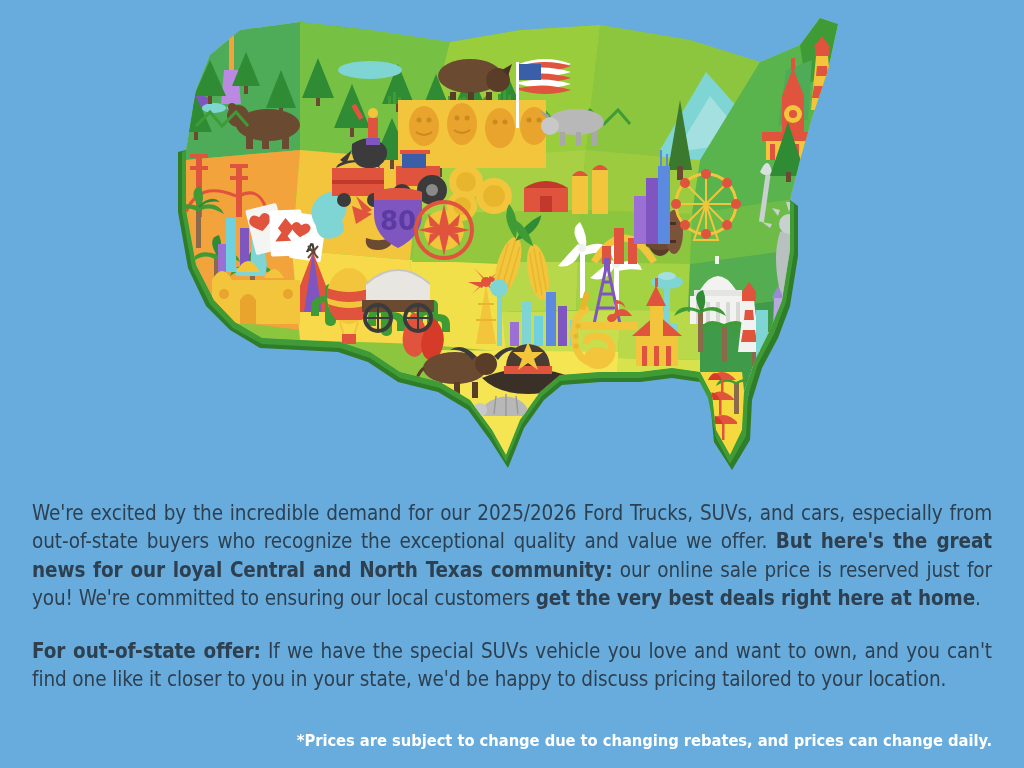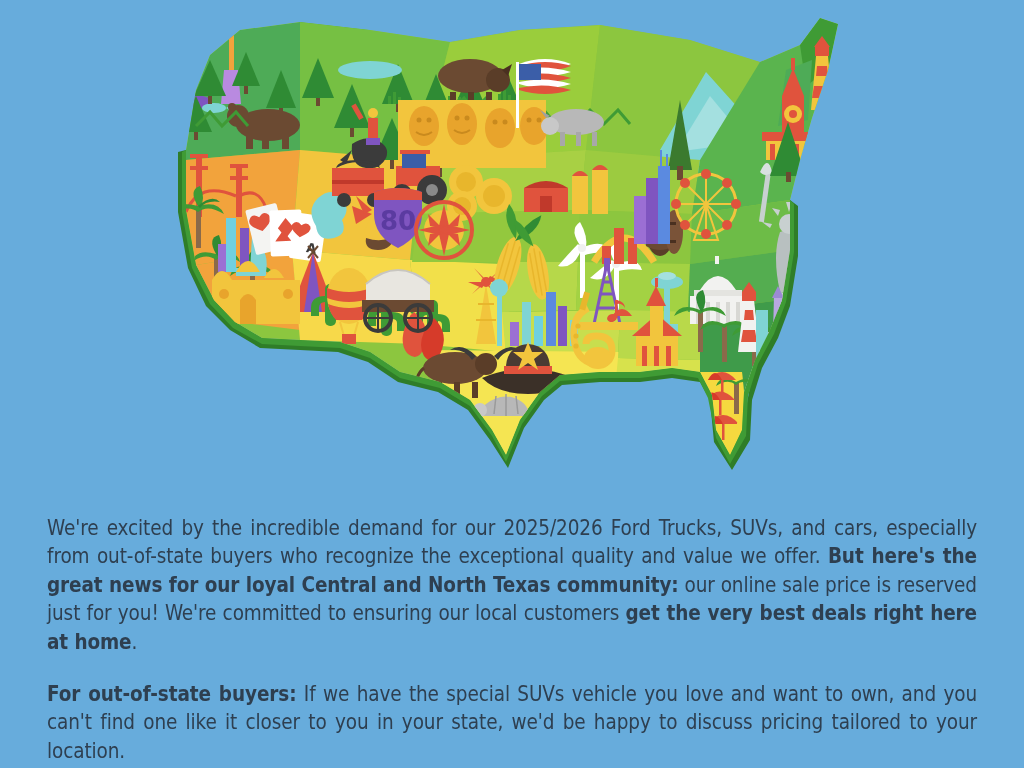--- a/index.html
+++ b/index.html
@@ -35,21 +35,21 @@
     left: 32px;
     top: 499px;
     width: 960px;
   }
   .para {
     color: #2e3f50;
     font-size: 20.5px;
     line-height: 28.4px;
     text-align: justify;
     text-justify: inter-word;
-    margin: 15px;
+    margin: 0;
     letter-spacing: -0.1px;
   }
   .para.second { margin-top: 24px; }
   .para.second { text-align: justify; }
   .para b { font-weight: 700; }
 
   #footnote {
     position: absolute;
     left: 32px;
     top: 731px;
@@ -800,17 +800,18 @@
             <rect x="-1" y="0" width="2.5" height="16" fill="#e0533d"></rect>
           </g>
         </g>
       </g>
     </svg>
   </div>
 
   <div id="copy">
     <p class="para first" style="color: rgb(46, 63, 80);"><span>We're excited by the incredible demand for our 2025/2026 Ford Trucks, SUVs, and cars, especially from out-of-state buyers who recognize the exceptional quality and value we offer. </span><b>But here's the great news for our loyal Central and North Texas community:</b><span> our online sale price is reserved just for you! We're committed to ensuring our local customers </span><b>get the very best deals right here at home</b><span>.</span></p>
 
-    <p class="para second" style="color: rgb(46, 63, 80);"><b>For out-of-state buyers:</b><span> If we have the special SUVs vehicle you love and want to own, and you can't find one like it closer to you in your state, we'd be happy to discuss pricing tailored to your location.</span></p>
+    <p class="para second" style="color: rgb(46, 63, 80);"><b>For out-of-state offer:</b><span> If we have the special SUVs vehicle you love and want to own, and you can't find one like it closer to you in your state, we'd be happy to discuss pricing tailored to your location.</span></p>
   </div>
 
+  <div id="footnote" style="color: rgb(255, 255, 255);">*Prices are subject to change due to changing rebates, and prices can change daily.</div>
 
 </div>
 
 </body></html>

